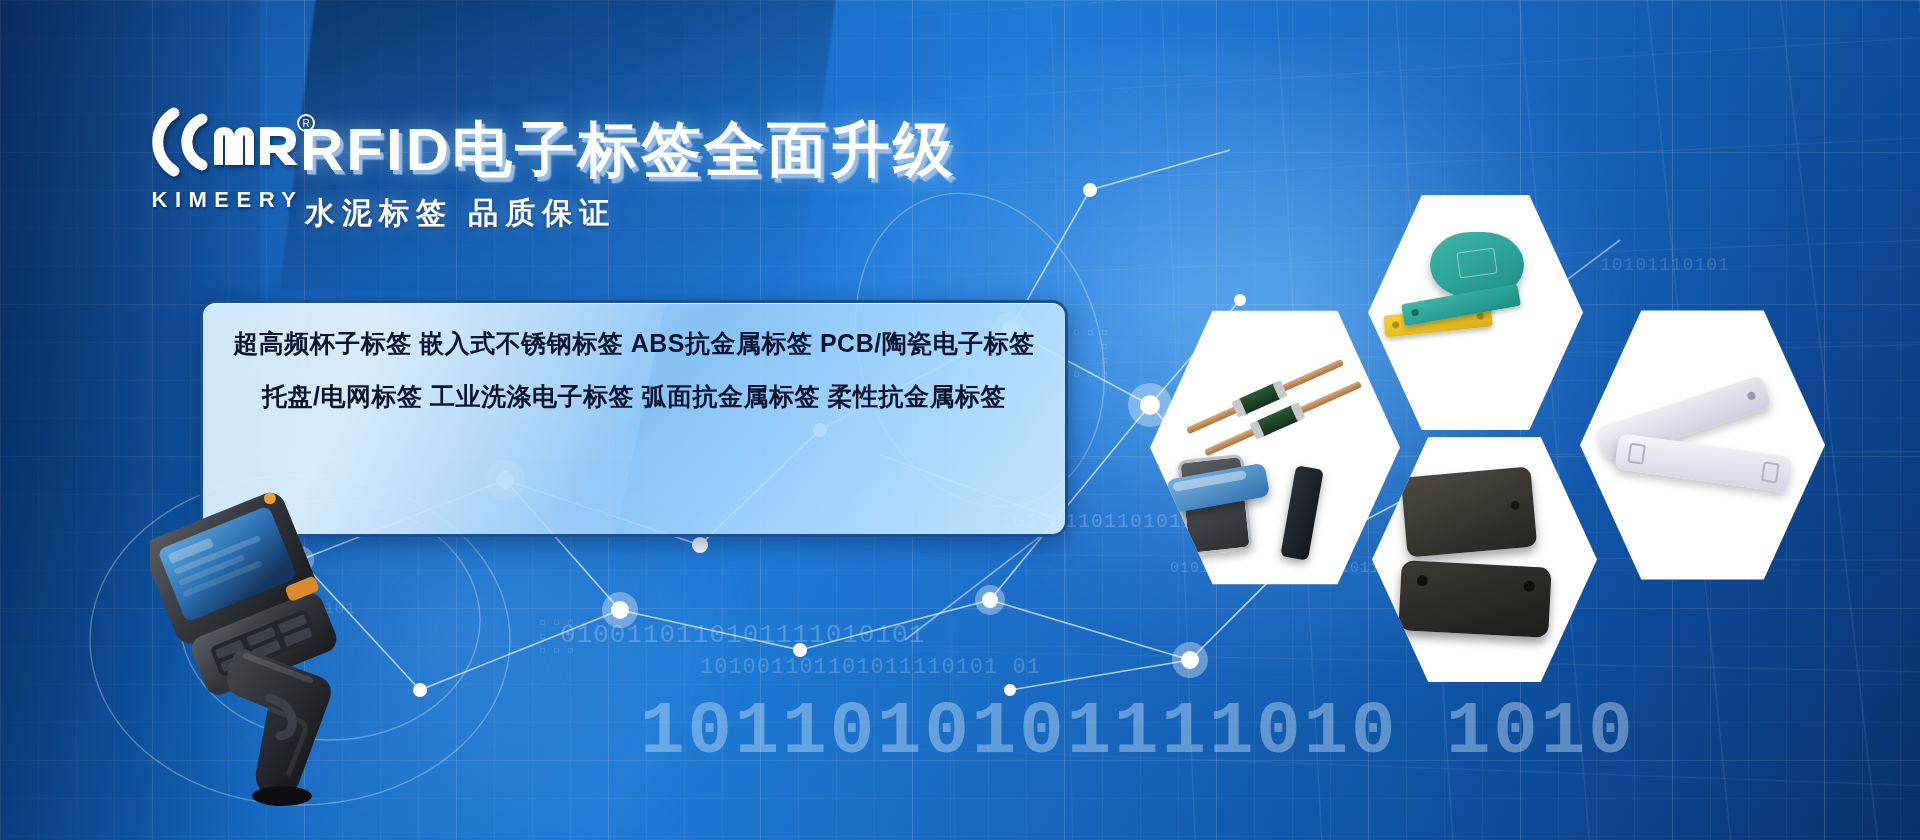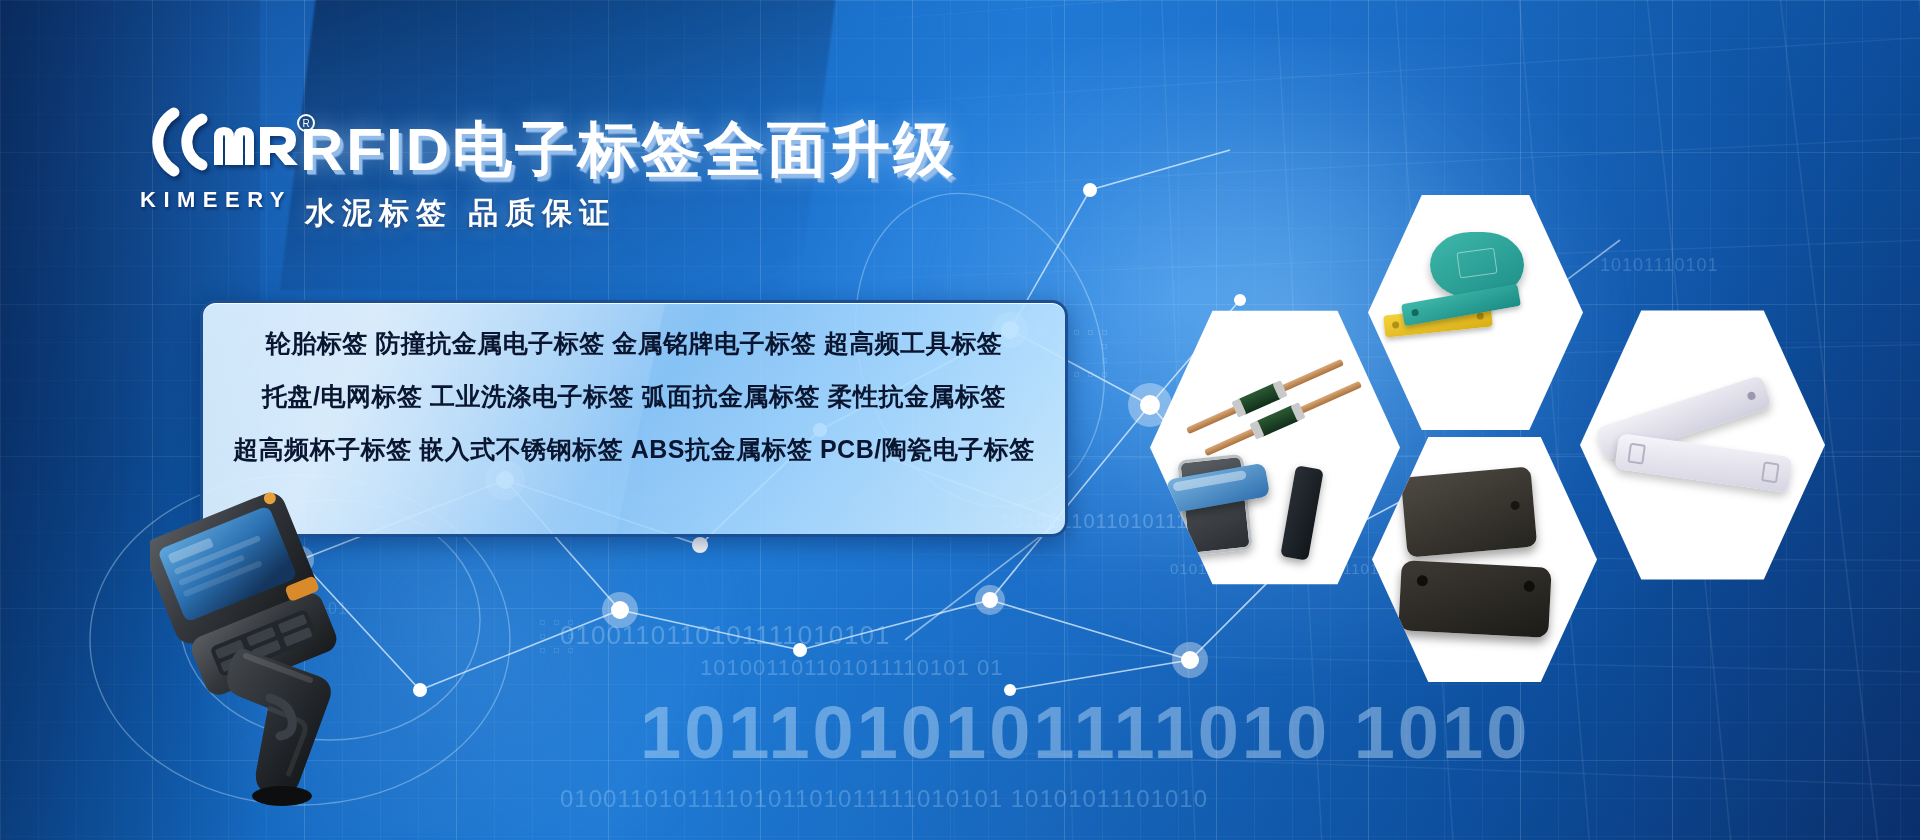--- a/index.html
+++ b/index.html
@@ -63,21 +63,21 @@
   }
   .glow-soft {
     left:200px; top:420px; width:640px; height:420px;
     background:radial-gradient(circle at 40% 50%, rgba(120,190,255,0.22), transparent 68%);
     filter:blur(6px);
   }
 
   
   .binary {
     position:absolute;
-    font-family:Liberation Sans, sans-serif;
+    font-family:Liberation Mono, monospace;
     color:rgba(190,225,255,0.30);
     white-space:nowrap;
     letter-spacing:1px;
     user-select:none;
   }
   .b1 { left:560px; top:620px;  font-size:26px; color:rgba(200,230,255,0.30); }
   .b2 { left:700px; top:655px;  font-size:22px; color:rgba(200,230,255,0.26); }
   .b3 { left:640px; top:690px;  font-size:74px; font-weight:bold; color:rgba(205,232,255,0.42); letter-spacing:3px; }
   .b4 { left:560px; top:785px;  font-size:24px; color:rgba(200,230,255,0.26); }
   .b5 { left:1000px; top:510px; font-size:20px; color:rgba(200,230,255,0.30); }
@@ -100,21 +100,21 @@
   #logo-mark {
     position:relative; height:78px; width:175px;
     filter:drop-shadow(2px 3px 2px rgba(0,20,60,0.55));
   }
   #logo-name {
     margin-top:6px;
     color:#ffffff;
     font-size:22px;
     font-weight:bold;
     letter-spacing:7.5px;
-    text-align:left;
+    text-align:center;
     text-shadow:1px 2px 3px rgba(0,25,70,0.6);
     font-family:"Liberation Sans", sans-serif;
   }
 
   
   #headline {
     position:absolute; left:300px; top:110px;
     font-size:60px; font-weight:bold;
     color:#ffffff;
     letter-spacing:3px;
@@ -273,21 +273,20 @@
     <i style="left:0;top:14px"></i>
       <i style="left:28px;top:14px"></i>
     <i style="left:0;top:28px"></i>
       <i style="left:14px;top:28px"></i>
       <i style="left:28px;top:28px"></i>
   </div>
 
   <div class="binary b1">0100110110101111010101</div>
   <div class="binary b2">101001101101011110101 01</div>
   <div class="binary b3">1011010101111010 1010</div>
-  <div class="binary b4">01001101011110101101011111010101 10101011101010</div>
   <div class="binary b5">101001101101011110101</div>
   <div class="binary b6">0101101011110101010110101</div>
   <div class="binary b7">10101110101</div>
   <div class="binary b8">0100110101</div>
 
   <div id="logo-block">
     <div id="logo-mark">
       <svg width="175" height="78" viewBox="0 0 175 78">
         <g fill="none" stroke="#ffffff" stroke-width="11" stroke-linecap="round">
           <path d="M34 10 A 34 34 0 0 0 34 68"></path>
@@ -306,23 +305,22 @@
         <text x="166" y="24" font-size="10" fill="#ffffff" text-anchor="middle" font-family="Liberation Sans, sans-serif">R</text>
       </svg>
     </div>
     <div id="logo-name">KIMEERY</div>
   </div>
 
   <div id="headline">RFID电子标签全面升级</div>
   <div id="subhead">水泥标签    品质保证</div>
 
   <div id="panel">
-    <div class="prow">轮胎标签   防撞抗金属电子标签   金属铭牌电子标签  超高频工具标签</div>
+    <div class="prow">超高频杯子标签  嵌入式不锈钢标签  ABS抗金属标签  PCB/陶瓷电子标签</div>
     <div class="prow">托盘/电网标签  工业洗涤电子标签  弧面抗金属标签  柔性抗金属标签</div>
-    <div class="prow">超高频杯子标签  嵌入式不锈钢标签  ABS抗金属标签  PCB/陶瓷电子标签</div>
   </div>
 
   <div class="hex" style="left:1368px; top:190px; width:215px; height:245px;">
     <div class="inner">
 
       <div style="position:absolute; left:62px; top:42px; width:94px; height:66px;
                   background:linear-gradient(150deg,#3fb8ab,#1d8e86);
                   border-radius:50%/58%; box-shadow:0 5px 8px rgba(0,0,0,.28);">
         <div style="position:absolute;left:28px;top:18px;width:38px;height:26px;border:1.5px solid rgba(255,255,255,.45);border-radius:3px;transform:rotate(-8deg);"></div>
       </div>

